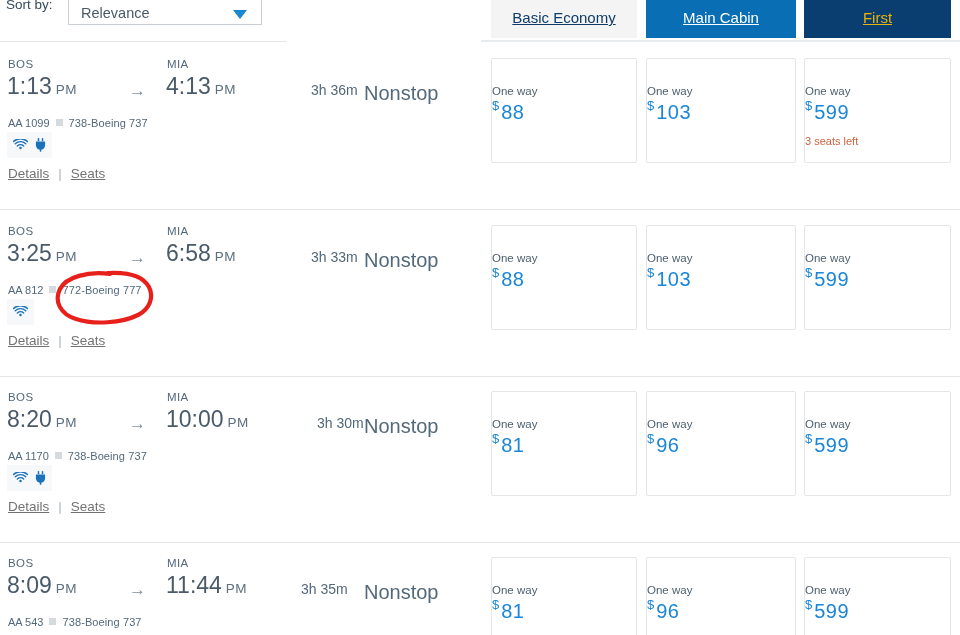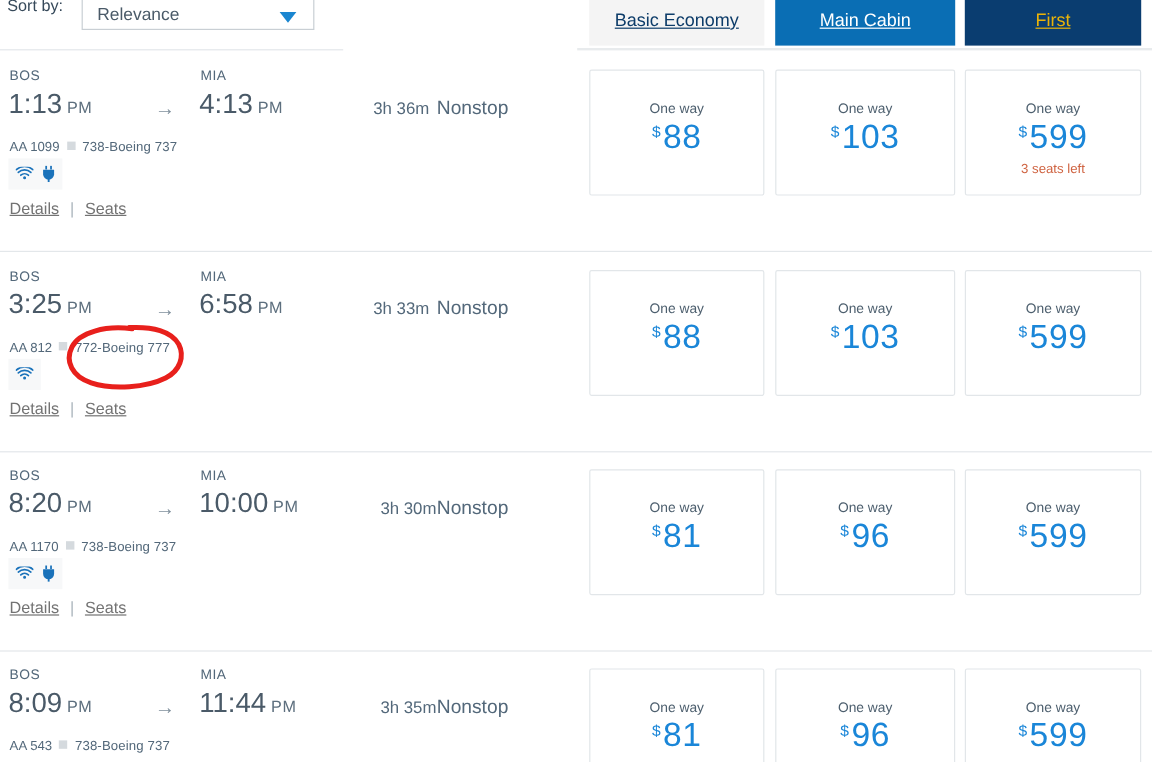--- a/index.html
+++ b/index.html
@@ -160,21 +160,21 @@
     top: 26px;
     font-size: 14px;
     color: #53687a;
     white-space: nowrap;
     margin-left: 27px;
   }
   .stops {
     position: absolute;
     left: 357px;
     top: 26px;
-    font-size: 16px;
+    font-size: 20px;
     color: #53687a;
     white-space: nowrap;
   }
 
   .flightmeta {
     position: absolute;
     left: 8px;
     top: 61px;
     font-size: 11px;
     color: #53687a;
@@ -229,21 +229,21 @@
     height: 105px;
   }
   .fare-card {
     position: absolute;
     top: 0;
     height: 105px;
     background: #ffffff;
     border: 1px solid #e2e6e9;
     border-radius: 2px;
     box-sizing: border-box;
-    text-align: center;
+    text-align: left;
   }
   .fare-card-0 { left: 0px;   width: 146px; }
   .fare-card-1 { left: 155px; width: 150px; }
   .fare-card-2 { left: 313px; width: 147px; }
   .fare-oneway {
     position: absolute;
     left: 0; right: 0;
     top: 26px;
     font-size: 11.5px;
     color: #4d5f6e;
@@ -254,21 +254,21 @@
     top: 39px;
     color: #1a86d8;
     white-space: nowrap;
   }
   .fare-price .cur {
     font-size: 13px;
     vertical-align: 9px;
     margin-right: 2px;
   }
   .fare-price .amt {
-    font-size: 28px;
+    font-size: 20px;
     letter-spacing: 0.5px;
   }
   .fare-note {
     position: absolute;
     left: 0; right: 0;
     top: 76px;
     font-size: 11px;
     color: #cf6341;
   }
 
@@ -449,21 +449,21 @@
   <div class="row-divider" style="top:153px;"></div>
 </div>
 
 <div class="row" style="top:555px;height:80px;overflow:hidden;">
   <div class="seg-times">
     <span class="airport airport-dep">BOS</span>
     <span class="time time-dep"><span>8:09</span><span class="ampm">PM</span></span>
     <span class="arrow">→</span>
     <span class="airport airport-arr">MIA</span>
     <span class="time time-arr"><span>11:44</span><span class="ampm">PM</span></span>
-    <span class="duration" style="left:283px;">3h 35m</span>
+    <span class="duration" style="left:267px;">3h 35m</span>
     <span class="stops">Nonstop</span>
   </div>
   <div class="flightmeta">
     <span>AA 543</span><span class="sep-square"></span><span class="equip">738-Boeing 737</span>
   </div>
   <div class="fares">
     <div class="fare-card fare-card-0">
       <div class="fare-oneway">One way</div>
       <div class="fare-price"><span class="cur">$</span><span class="amt">81</span></div>
     </div>

